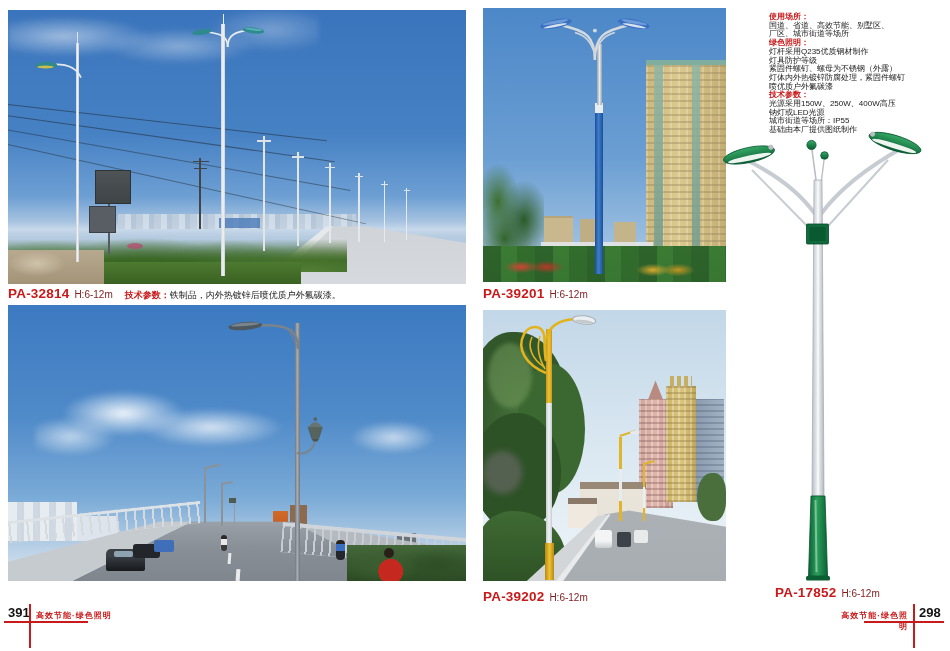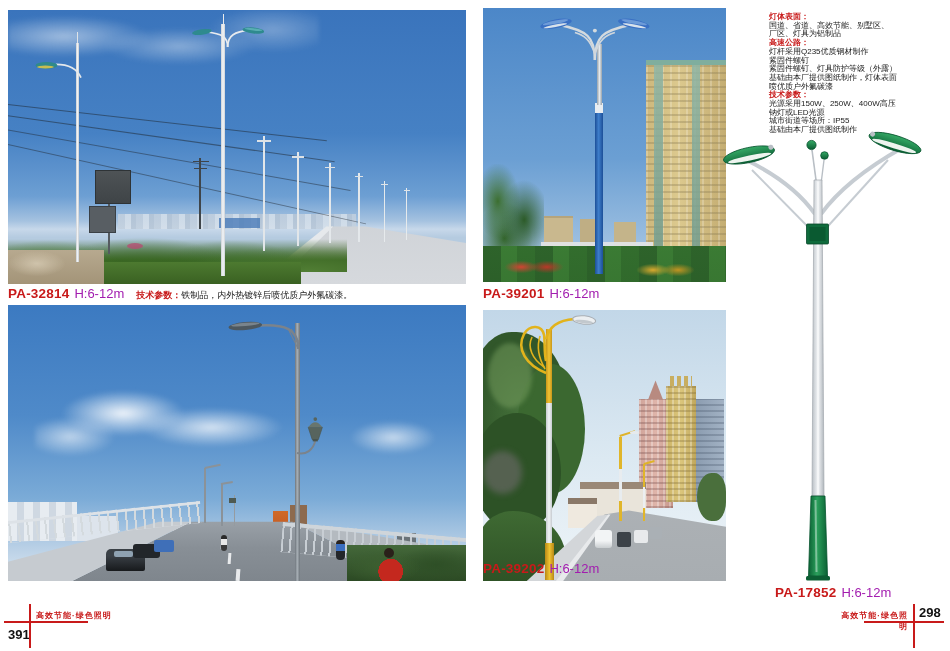--- a/index.html
+++ b/index.html
@@ -3,21 +3,21 @@
 <meta charset="utf-8">
 <title>Street Lighting Catalog</title>
 <style>
   html,body{margin:0;padding:0}
   body{width:950px;height:651px;background:#fff;font-family:"Liberation Sans","DejaVu Sans",sans-serif}
   .page{position:relative;width:950px;height:651px;background:#fff;overflow:hidden}
   .a{position:absolute}
   .photo{position:absolute;overflow:hidden;background:#9db8d6}
   .cap{position:absolute;white-space:nowrap;line-height:15px}
   .code{font-weight:bold;font-size:13.5px;color:#c81a1a;letter-spacing:.2px}
-  .hv{font-size:13px;color:#a21caf;margin-left:5px}
+  .hv{font-size:10px;color:#7f1d1d;margin-left:5px}
   .nl{font-size:9px;font-weight:bold;color:#c81a1a;margin-left:12px}
   .nt{font-size:9px;color:#1c1c1c}
   .info{position:absolute;left:769px;top:13px;width:178px;font-size:8px;line-height:8.7px;color:#1a1a1a}
   .info .hd{color:#c81a1a;font-weight:bold}
   .fnum{position:absolute;font-size:13px;font-weight:bold;color:#111}
   .fslogan{position:absolute;font-size:8px;font-weight:bold;color:#c81a1a;letter-spacing:1px}
   .fline{position:absolute;background:#c81a1a}
   svg{display:block}
 </style>
 </head>
@@ -228,33 +228,33 @@
         <path d="M45,56 C38,44 37,32 40,23" stroke="#e2b31c" stroke-width="1.6" fill="none"></path>
         <path d="M46,26 C49,13 59,7 74,6" stroke="#e2b31c" stroke-width="2.6" fill="none"></path>
         <g transform="rotate(6 84 7)">
           <ellipse cx="84" cy="7" rx="11.5" ry="4.2" fill="#eceff1" stroke="#a8aeb4" stroke-width="1"></ellipse>
           <ellipse cx="84" cy="8.6" rx="9" ry="1.6" fill="#c2c8cd"></ellipse>
         </g>
       </svg>
     </div>
   </div>
 
-  <div class="cap" style="left:483px;top:560px">
+  <div class="cap" style="left:483px;top:588px">
     <span class="code">PA-39202</span><span class="hv">H:6-12m</span>
   </div>
 
   <div class="info">
-    <div class="hd">灯体表面：</div>
+    <div class="hd">使用场所：</div>
     <div>国道、省道、高效节能、别墅区、</div>
-    <div>厂区、灯具为铝制品</div>
-    <div class="hd">高速公路：</div>
+    <div>厂区、城市街道等场所</div>
+    <div class="hd">绿色照明：</div>
     <div>灯杆采用Q235优质钢材制作</div>
-    <div>紧固件螺钉</div>
-    <div>紧固件螺钉、灯具防护等级（外露）</div>
-    <div>基础由本厂提供图纸制作，灯体表面</div>
+    <div>灯具防护等级</div>
+    <div>紧固件螺钉、螺母为不锈钢（外露）</div>
+    <div>灯体内外热镀锌防腐处理，紧固件螺钉</div>
     <div>喷优质户外氟碳漆</div>
     <div class="hd">技术参数：</div>
     <div>光源采用150W、250W、400W高压</div>
     <div>钠灯或LED光源</div>
     <div>城市街道等场所：IP55</div>
     <div>基础由本厂提供图纸制作</div>
   </div>
 
   <div class="a" style="left:722px;top:128px;width:226px;height:456px">
     <svg width="226" height="456" viewBox="0 0 226 456">
@@ -301,21 +301,21 @@
       <line x1="93.5" y1="372" x2="94.5" y2="444" stroke="rgba(255,255,255,.4)" stroke-width="2"></line>
       <rect x="84" y="448" width="24" height="4.5" rx="1.5" fill="#0c5e33"></rect>
     </svg>
   </div>
 
   <div class="cap" style="left:775px;top:584px">
     <span class="code">PA-17852</span><span class="hv">H:6-12m</span>
   </div>
 
   <div>
-    <span class="fnum" style="left:8px;top:627px">391</span>
+    <span class="fnum" style="left:8px;top:605px">391</span>
     <div class="fline" style="left:29px;top:604px;width:2px;height:44px"></div>
     <span class="fslogan" style="left:36px;top:610px">高效节能·绿色照明</span>
     <div class="fline" style="left:4px;top:621px;width:84px;height:2px"></div>
   </div>
   <div>
     <span class="fslogan" style="left:840px;top:610px;width:68px;text-align:right">高效节能·绿色照明</span>
     <div class="fline" style="left:913px;top:604px;width:2px;height:44px"></div>
     <span class="fnum" style="left:919px;top:605px">298</span>
     <div class="fline" style="left:864px;top:621px;width:80px;height:2px"></div>
   </div>

